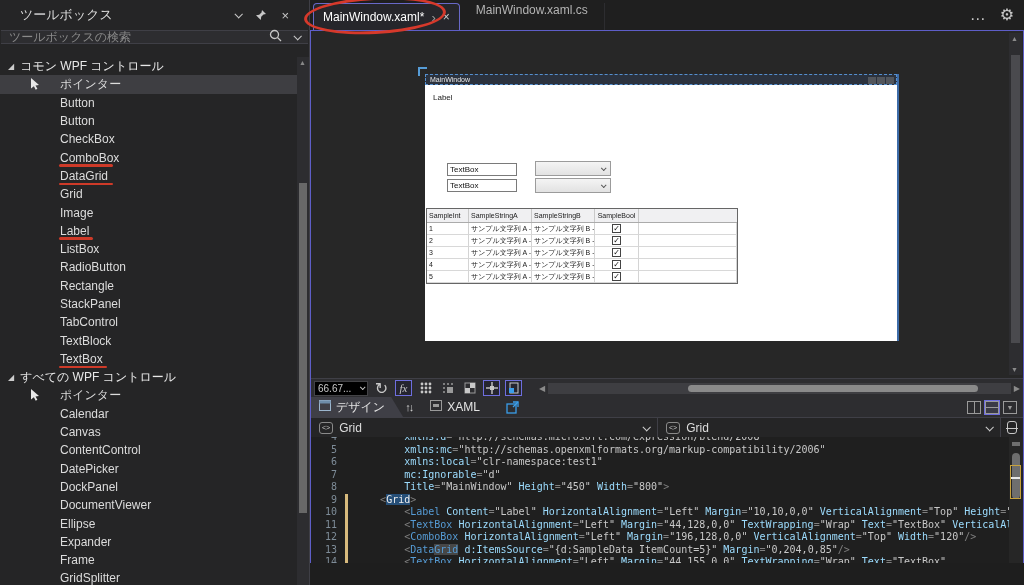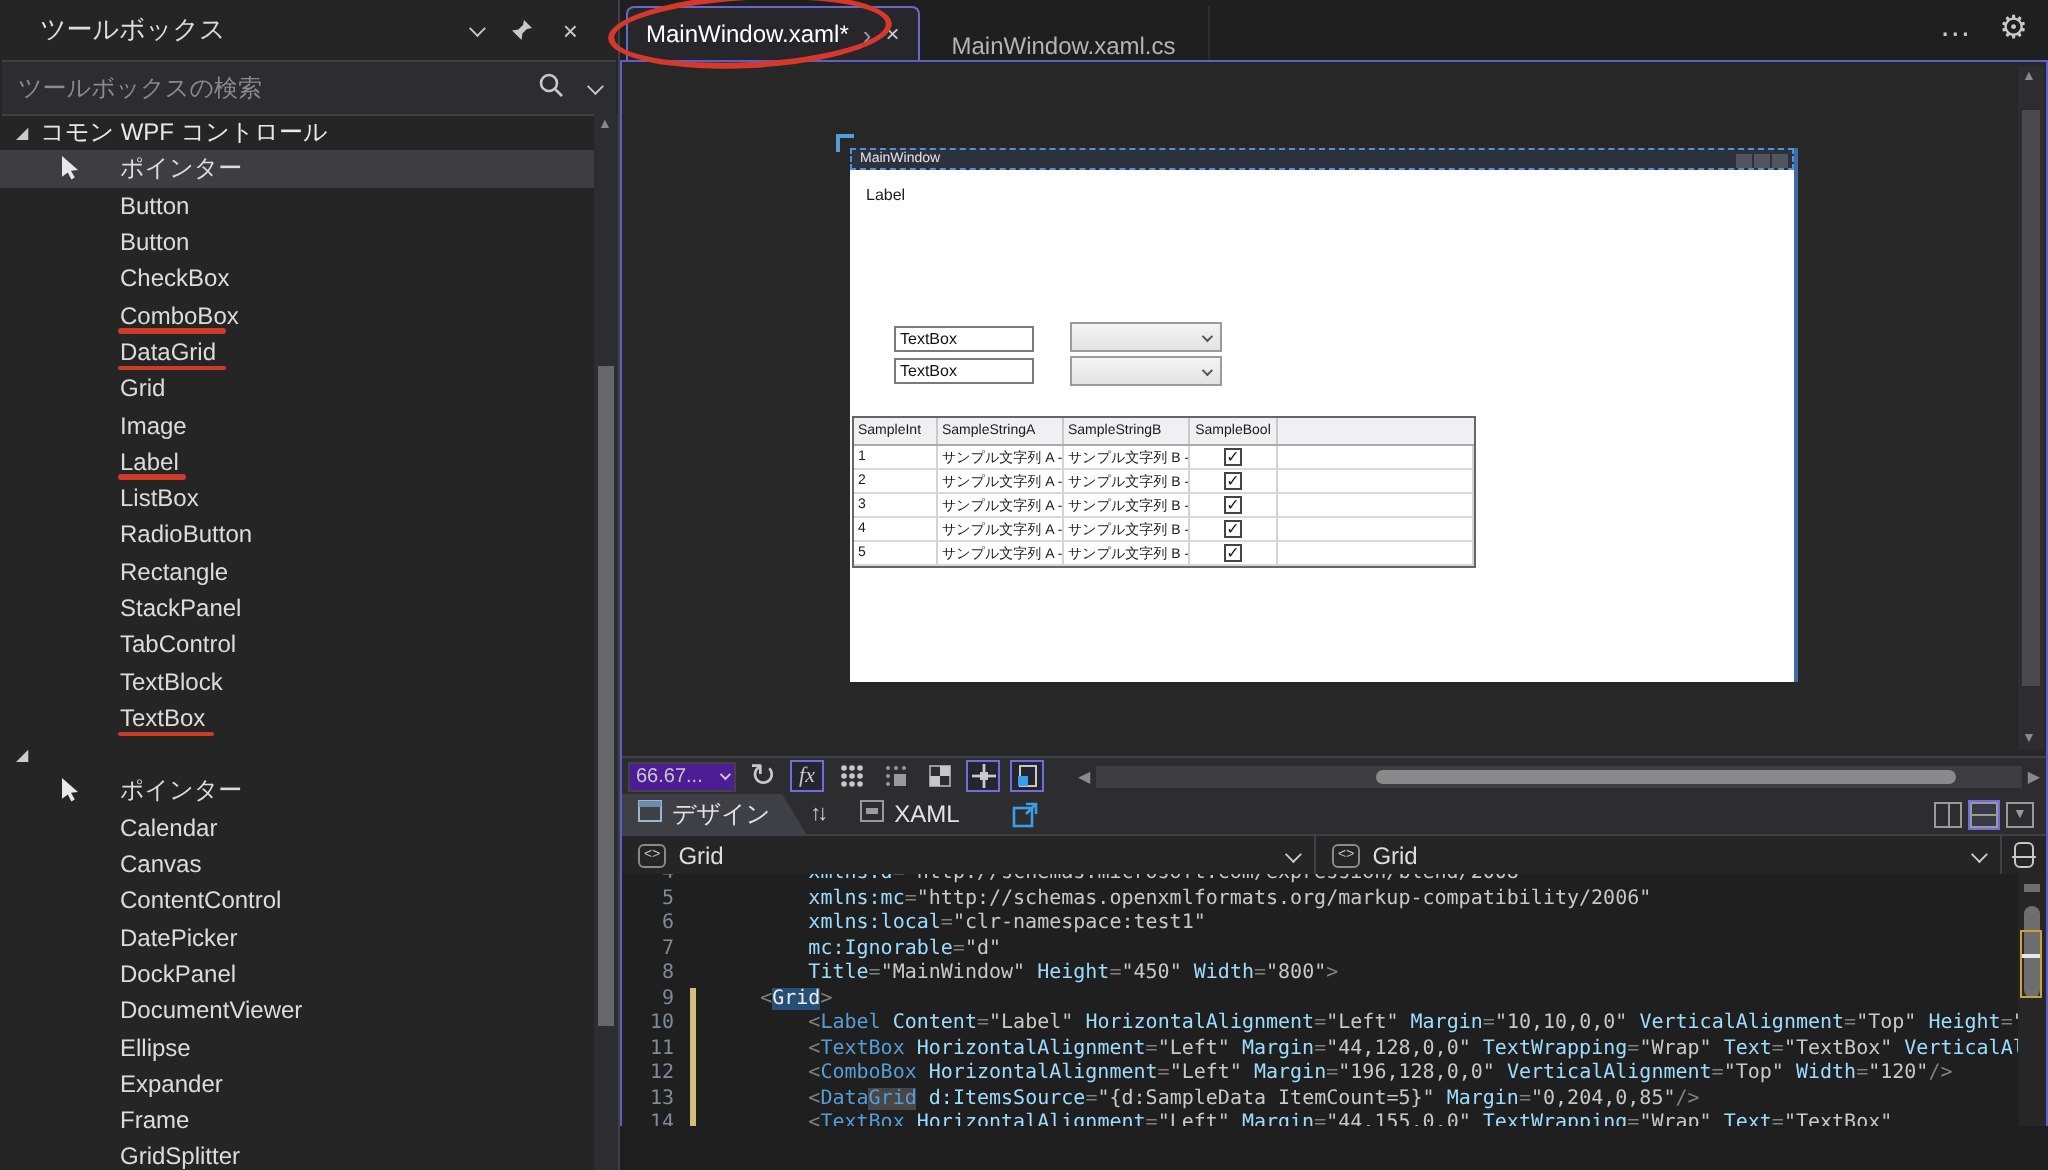--- a/index.html
+++ b/index.html
@@ -7,21 +7,21 @@
     font-family:"Liberation Sans","DejaVu Sans",sans-serif; }
   #app { position:relative; width:1024px; height:585px; background:#1E1E1E; }
 
   
   #toolbox { position:absolute; left:0; top:0; width:310px; height:585px;
     background:#252526; border-right:1px solid #3F3F46; }
   .tb-header { height:30px; display:flex; align-items:center; padding:0 20px;
     color:#DCDCDC; font-size:13px; }
   .tb-header .spacer { flex:1; }
   .tb-hicon { color:#C8C8C8; margin-left:14px; display:flex; align-items:center; cursor:default; }
-  .tb-search { height:28px; margin:0 1px; background:#2D2D30; border-top:1px solid #3F3F46;
+  .tb-search { height:14px; margin:0 1px; background:#2D2D30; border-top:1px solid #3F3F46;
     border-bottom:1px solid #3F3F46; display:flex; align-items:center; padding:0 8px;
     color:#8A8A8A; font-size:12px; }
   .tb-search .spacer { flex:1; }
   .tb-tree { position:absolute; top:57px; left:0; right:12px; bottom:0; overflow:hidden; }
   .tb-group-header { height:18.3px; display:flex; align-items:center; padding-left:8px;
     color:#E8E8E8; font-size:12px; }
   .tb-tri { font-size:8px; color:#CCCCCC; margin-right:6px; }
   .tb-item { position:relative; height:18.3px; display:flex; align-items:center;
     padding-left:60px; color:#DCDCDC; font-size:12px; }
   .tb-item.sel { background:#3E3E42; }
@@ -33,21 +33,21 @@
   .tb-scroll-up { position:absolute; top:2px; left:2px; font-size:7px; color:#888; }
 
   
   #doc { position:absolute; left:310px; top:0; width:714px; height:585px; }
   .tabbar { position:relative; height:30px; background:#1F1F1F; display:flex; align-items:flex-end; }
   .tab-active { display:flex; align-items:center; gap:7px; height:27px; margin-left:3px;
     padding:0 9px; background:#26262B; border:1px solid #6868C8; border-bottom:none;
     border-radius:4px 4px 0 0; color:#FFFFFF; font-size:12px; }
   .tab-promote { color:#9A9A9A; font-size:13px; }
   .tab-close { color:#CCCCCC; font-size:12px; }
-  .tab-inactive { display:flex; align-items:flex-end; height:27px; padding:0 16px;
+  .tab-inactive { display:flex; align-items:flex-start; height:27px; padding:0 16px;
     color:#B4B4B4; font-size:12px; border-right:1px solid #2D2D30;margin-top:48px; }
   .tabbar-right { margin-left:auto; display:flex; align-items:center; gap:14px;
     padding:0 10px 6px 0; color:#C8C8C8; }
   .red-ellipse { position:absolute; left:-6px; top:-3px; width:142px; height:37px;
     border:3.5px solid #D6392B; border-radius:50%; transform:rotate(-3deg); pointer-events:none; z-index:50; }
 
   .doc-body { position:absolute; left:0; top:30px; width:714px; height:533px;
     border:1px solid #5E5EC8; background:#1F1F1F; }
 
   
@@ -80,21 +80,21 @@
     white-space:nowrap; display:flex; align-items:center; }
   .dg-row:not(.hdr) .dg-cell { border-right:1px solid #D4D4D4; border-bottom:1px solid #D8D8D8; }
   .dg-cell.c0 { width:42px; } .dg-cell.c1 { width:63px; } .dg-cell.c2 { width:63px; }
   .dg-cell.c3 { width:44px; justify-content:center; } .dg-cell.c4 { flex:1; border-right:none; }
   .dg-check { width:9px; height:9px; border:1px solid #444; background:#FFF; font-size:8px;
     line-height:7px; text-align:center; color:#111; }
 
   
   .dtb { height:19px; background:#2D2D30; border-top:1px solid #3F3F46; display:flex;
     align-items:center; padding:0 3px; gap:5px; }
-  .zoom-combo { width:54px; height:15px; background:#4c1d95; border:1px solid #434346;
+  .zoom-combo { width:54px; height:15px; background:#000000; border:1px solid #434346;
     color:#C8C8C8; font-size:10px; display:flex; align-items:center; padding:0 3px; }
   .zoom-combo .spacer { flex:1; }
   .dtb-icon { width:17px; height:16px; display:flex; align-items:center; justify-content:center; color:#C8C8C8; }
   .dtb-icon.boxed { border:1px solid #6E6EDE; background:#252530; }
   .fx { font-style:italic; font-family:"Liberation Serif",serif; font-size:11px; }
   .hscroll { flex:1; display:flex; align-items:center; gap:3px; margin-left:12px; }
   .hs-track { position:relative; flex:1; height:11px; background:#3E3E42; }
   .hs-thumb { position:absolute; left:140px; width:290px; top:2px; height:7px;
     background:#8A8A8A; border-radius:4px; }
   .hs-arrow { color:#8A8A8A; font-size:8px; }
@@ -245,20 +245,21 @@
         </div>
         <div class="tb-item">
           <span>TextBlock</span>
         </div>
         <div class="tb-item">
           <span>TextBox</span>
           <div class="red-underline" style="width: 47.6px;"></div>
         </div>
         <div class="tb-group-header">
           <span class="tb-tri">◢</span>
+          <span>すべての WPF コントロール</span>
         </div>
         <div class="tb-item">
           <span class="ptr"><svg width="10" height="12" viewBox="0 0 10 12">
               <path d="M1 0 L9 7 L5.5 7.4 L7.4 10.8 L5.7 11.7 L3.9 8.2 L1 10.4 Z" fill="#E8E8E8"></path>
             </svg></span>
           <span>ポインター</span>
         </div>
         <div class="tb-item">
           <span>Calendar</span>
         </div>

